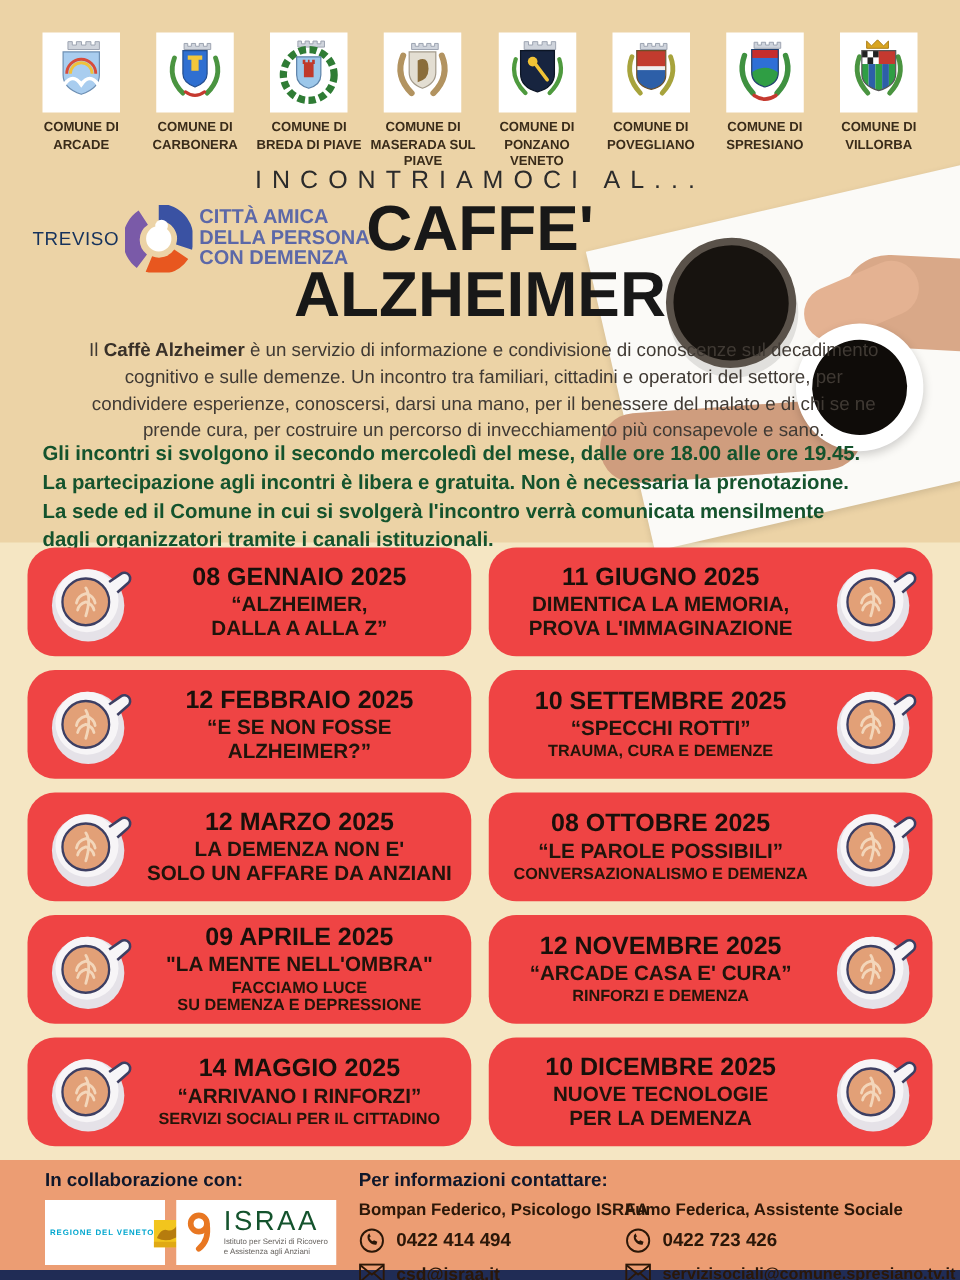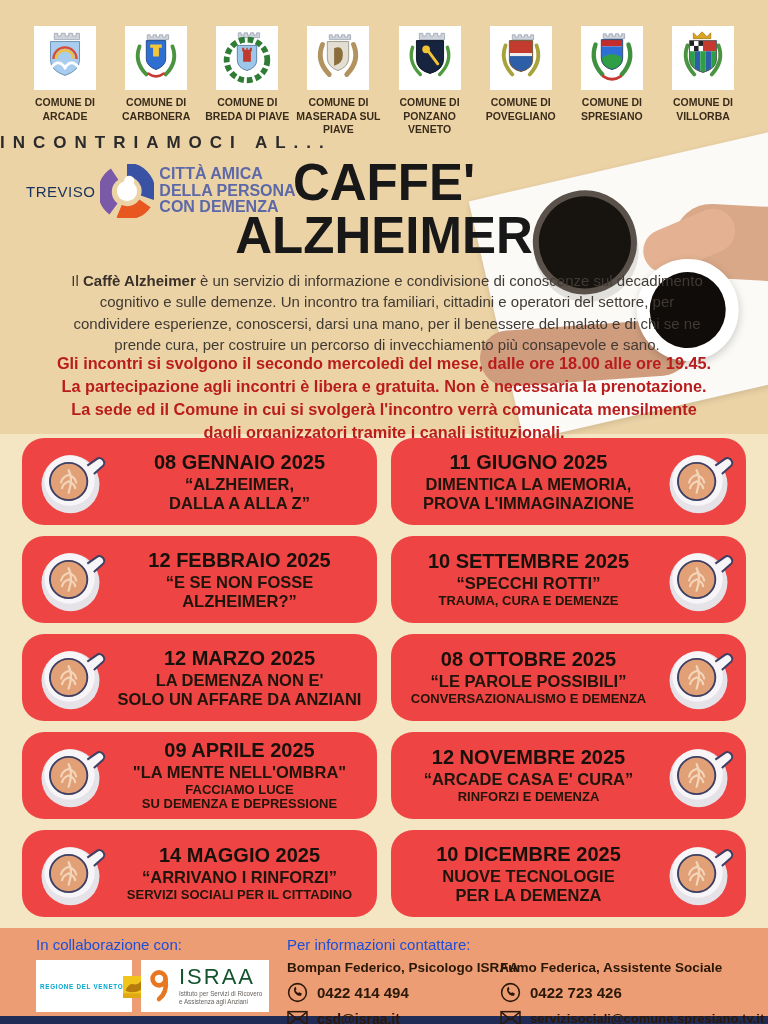--- a/index.html
+++ b/index.html
@@ -26,51 +26,51 @@
        border-radius:30px;transform:rotate(9deg)}
 
   
   .crest-row{position:absolute;top:26px;left:20px;right:20px;display:flex;justify-content:space-between;z-index:2}
   .crest-col{width:90px;text-align:center}
   .crest-box{width:62px;height:64px;margin:0 auto;background:#fff;display:flex;align-items:center;justify-content:center}
   .crest-box svg{width:56px;height:60px}
   .crest-label{margin-top:6px;font-size:10.5px;font-weight:bold;color:#3a2c1a;line-height:1.3}
 
   
-  .kicker{position:absolute;top:133px;left:0;right:0;font-size:17px;font-weight:bold;
+  .kicker{position:absolute;top:133px;left:0;right:0;text-align:center;font-size:20px;font-weight:normal;
           letter-spacing:8px;color:#2b2b2b;z-index:2}
   .brand{position:absolute;left:26px;top:164px;display:flex;align-items:center;z-index:2}
   .brand-city{font-size:15px;font-weight:normal;color:#16325c;letter-spacing:.5px;margin-right:5px}
   .brand-logo{width:54px;height:54px;flex:0 0 54px}
   .brand-tag{margin-left:5px;font-size:16px;line-height:1.03;font-weight:bold;color:#5c68a8}
   .main-title{position:absolute;top:156px;left:0;right:0;text-align:center;z-index:2;
               font-size:51px;font-weight:bold;color:#181818;line-height:1.04;letter-spacing:0}
 
   
   .intro{position:absolute;top:270px;left:68px;right:62px;text-align:center;z-index:2;
          font-size:15px;line-height:1.43;color:#403a34}
   .intro b{color:#393129}
-  .schedule{position:absolute;top:352px;left:34px;right:34px;text-align:center;z-index:2;
-            font-size:16.3px;font-weight:bold;color:#b91c1c;line-height:1.42;white-space:pre-line}
+  .schedule{position:absolute;top:352px;left:34px;right:34px;z-index:2;
+            font-size:16.3px;font-weight:bold;color:#14532d;line-height:1.42;white-space:pre-line}
 
   
   .events{position:absolute;top:438px;left:22px;right:22px;z-index:2;
           display:grid;grid-template-columns:1fr 1fr;column-gap:14px;row-gap:11px}
   .card{height:87px;background:#ef4444;border-radius:22px;display:flex;align-items:center;padding:0 8px}
   .cup{flex:0 0 80px;display:flex;align-items:center;justify-content:center}
   .cup svg{width:71px;height:71px}
   .cup-right{flex-direction:row-reverse}
   .etxt{flex:1;text-align:center;padding:0 2px}
   .edate{font-size:20px;font-weight:bold;color:#18100a}
   .etitle{font-size:16.5px;font-weight:bold;color:#20140b;line-height:1.14;margin-top:1px;white-space:pre-line}
   .esub{font-size:13px;font-weight:bold;color:#241509;line-height:1.12;margin-top:1px;white-space:pre-line}
 
   
   .collab{position:absolute;left:36px;top:936px;z-index:2}
-  .b-head{font-size:15px;font-weight:normal;color:#1d4ed8}
+  .b-head{font-size:15px;font-weight:bold;color:#0f172a}
   .logo-row{display:flex;gap:9px;margin-top:7px;align-items:stretch}
   .wbox{background:#fff;height:52px;display:flex;align-items:center;padding:3px 7px;box-sizing:border-box}
   .ulss{flex-direction:row;width:96px;padding:3px 4px}
   .ulss-region{font-size:6.3px;font-weight:bold;color:#00a6ce;letter-spacing:.7px;white-space:nowrap}
   .ulss-row{display:flex;align-items:center;gap:3px;margin-top:2px}
   .ulss-lion{width:22px;height:22px;flex:0 0 22px}
   .ulss-name{font-size:17px;font-weight:bold;color:#16325c;line-height:1}
   .ulss-sub{font-size:5.6px;color:#9aa0a6;letter-spacing:.4px;margin-top:1px}
   .israa{gap:5px}
   .israa-icon{width:26px;height:36px;flex:0 0 26px}

